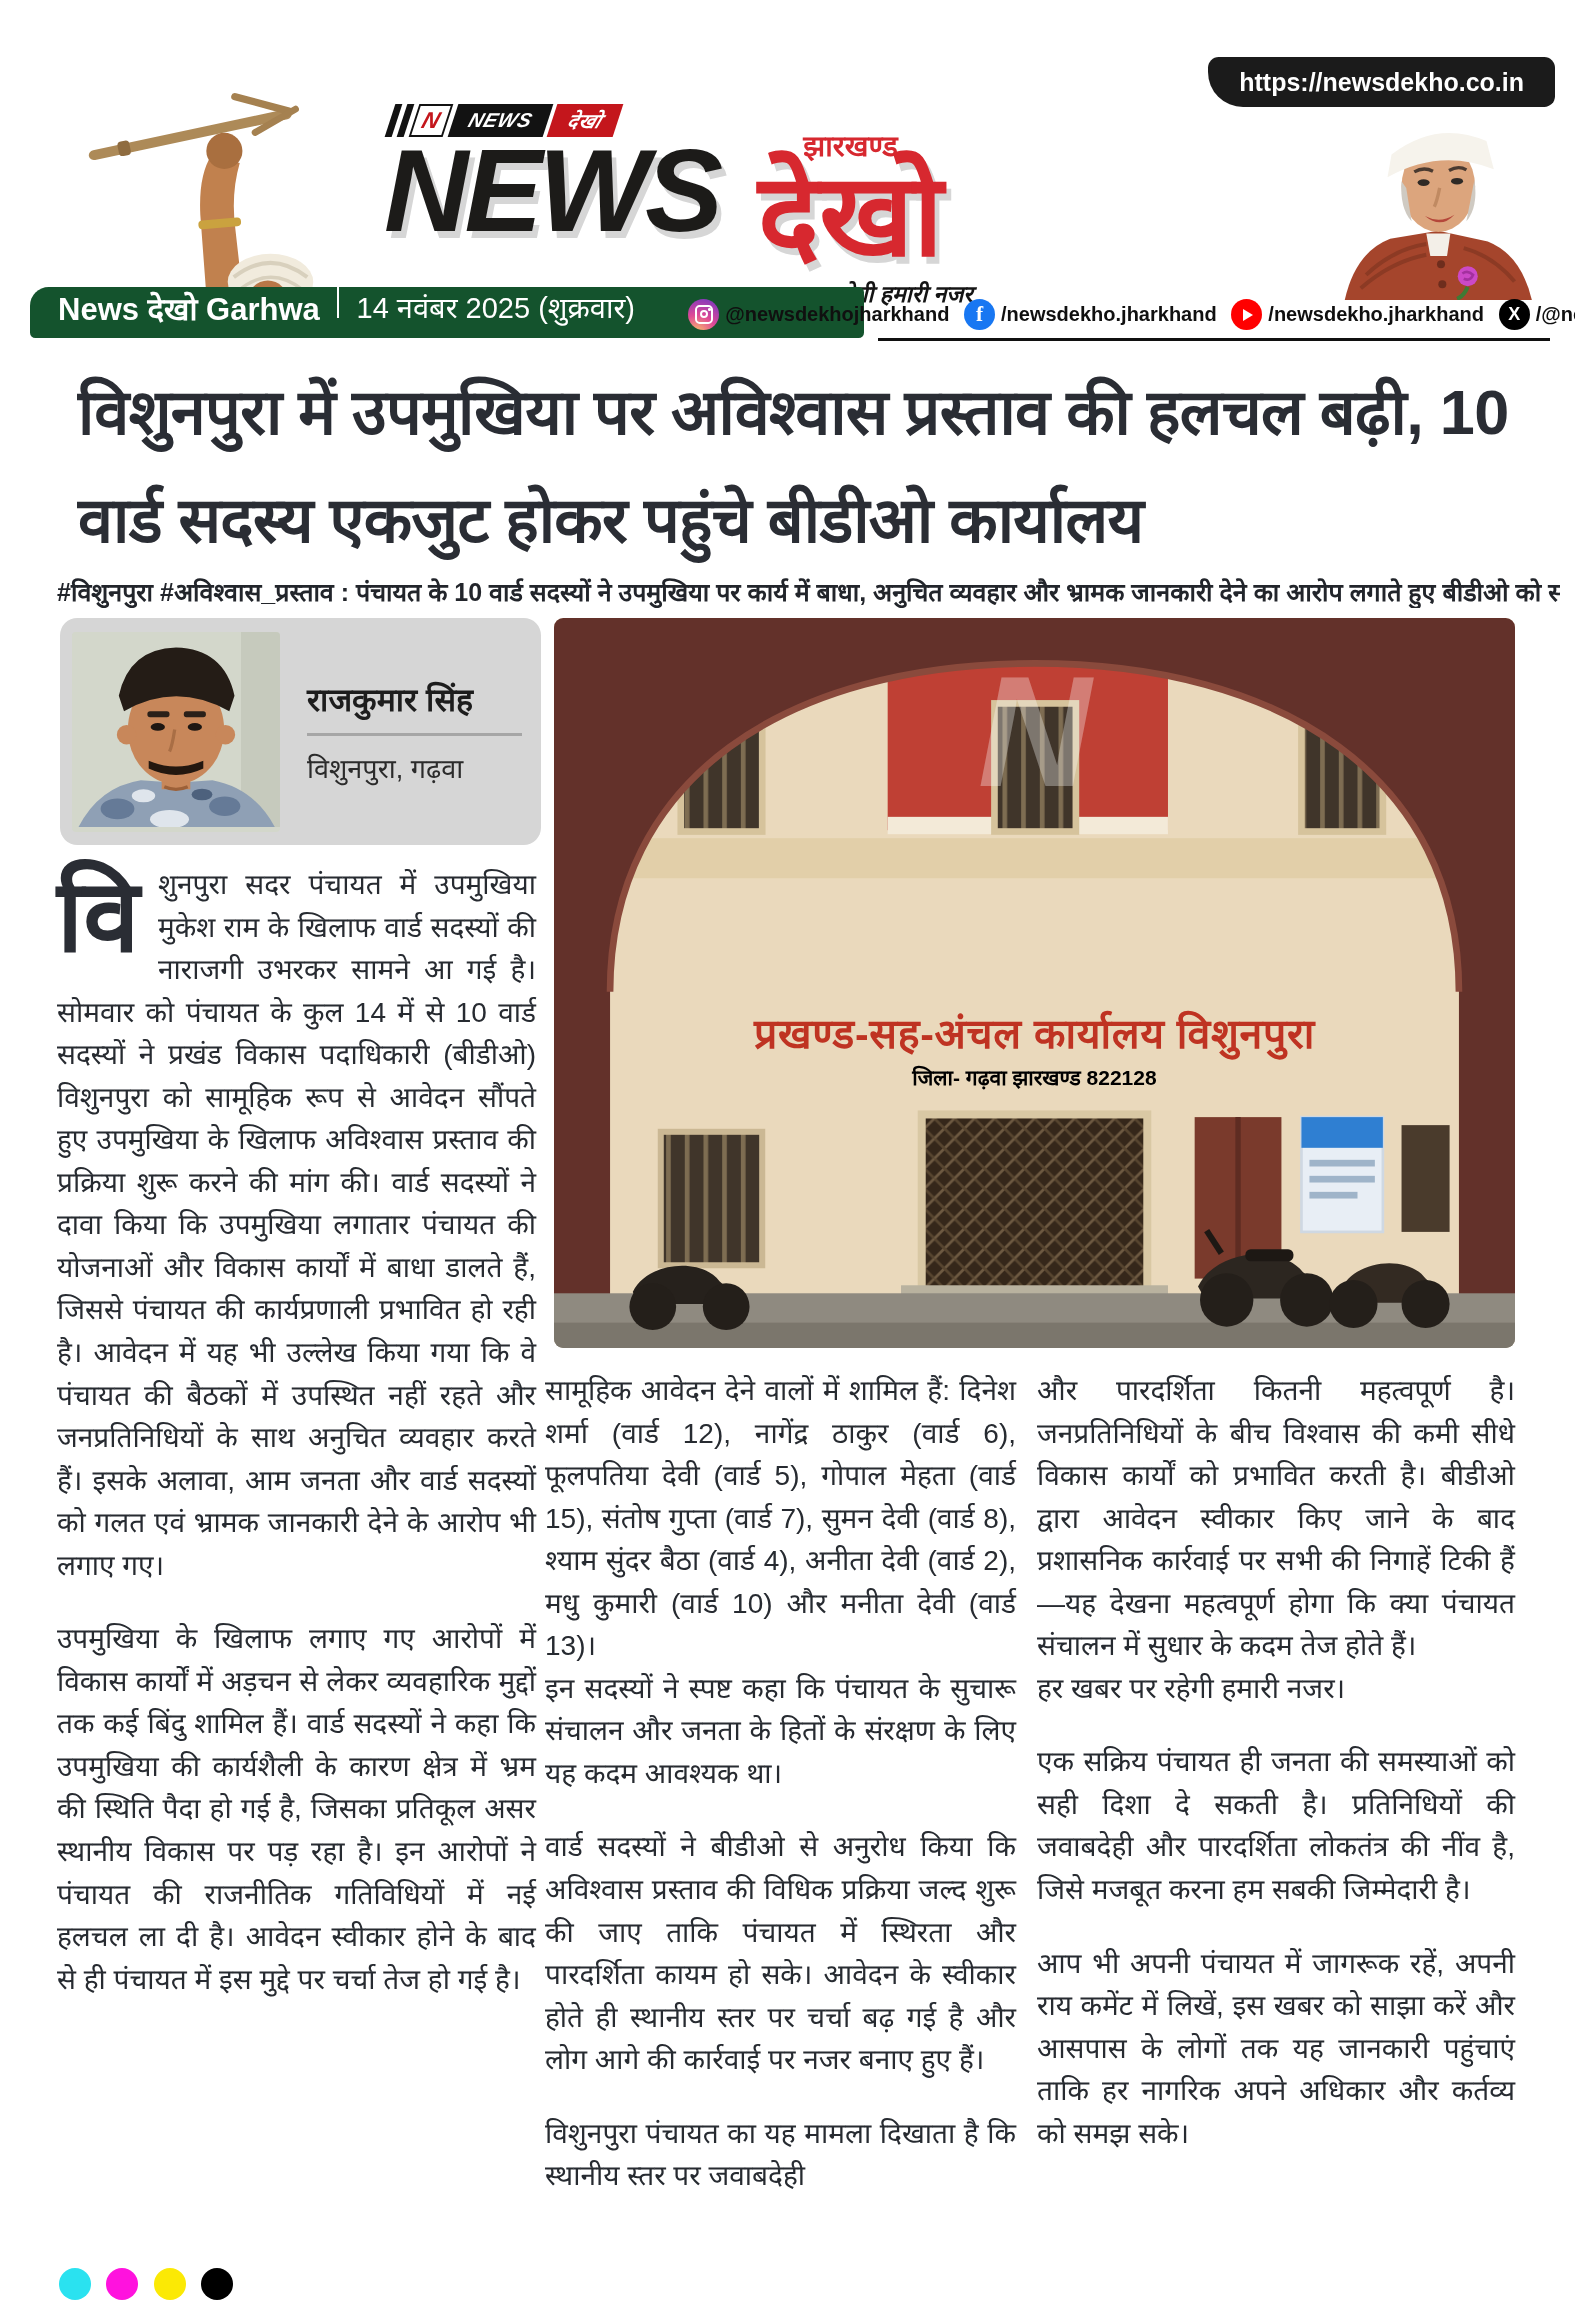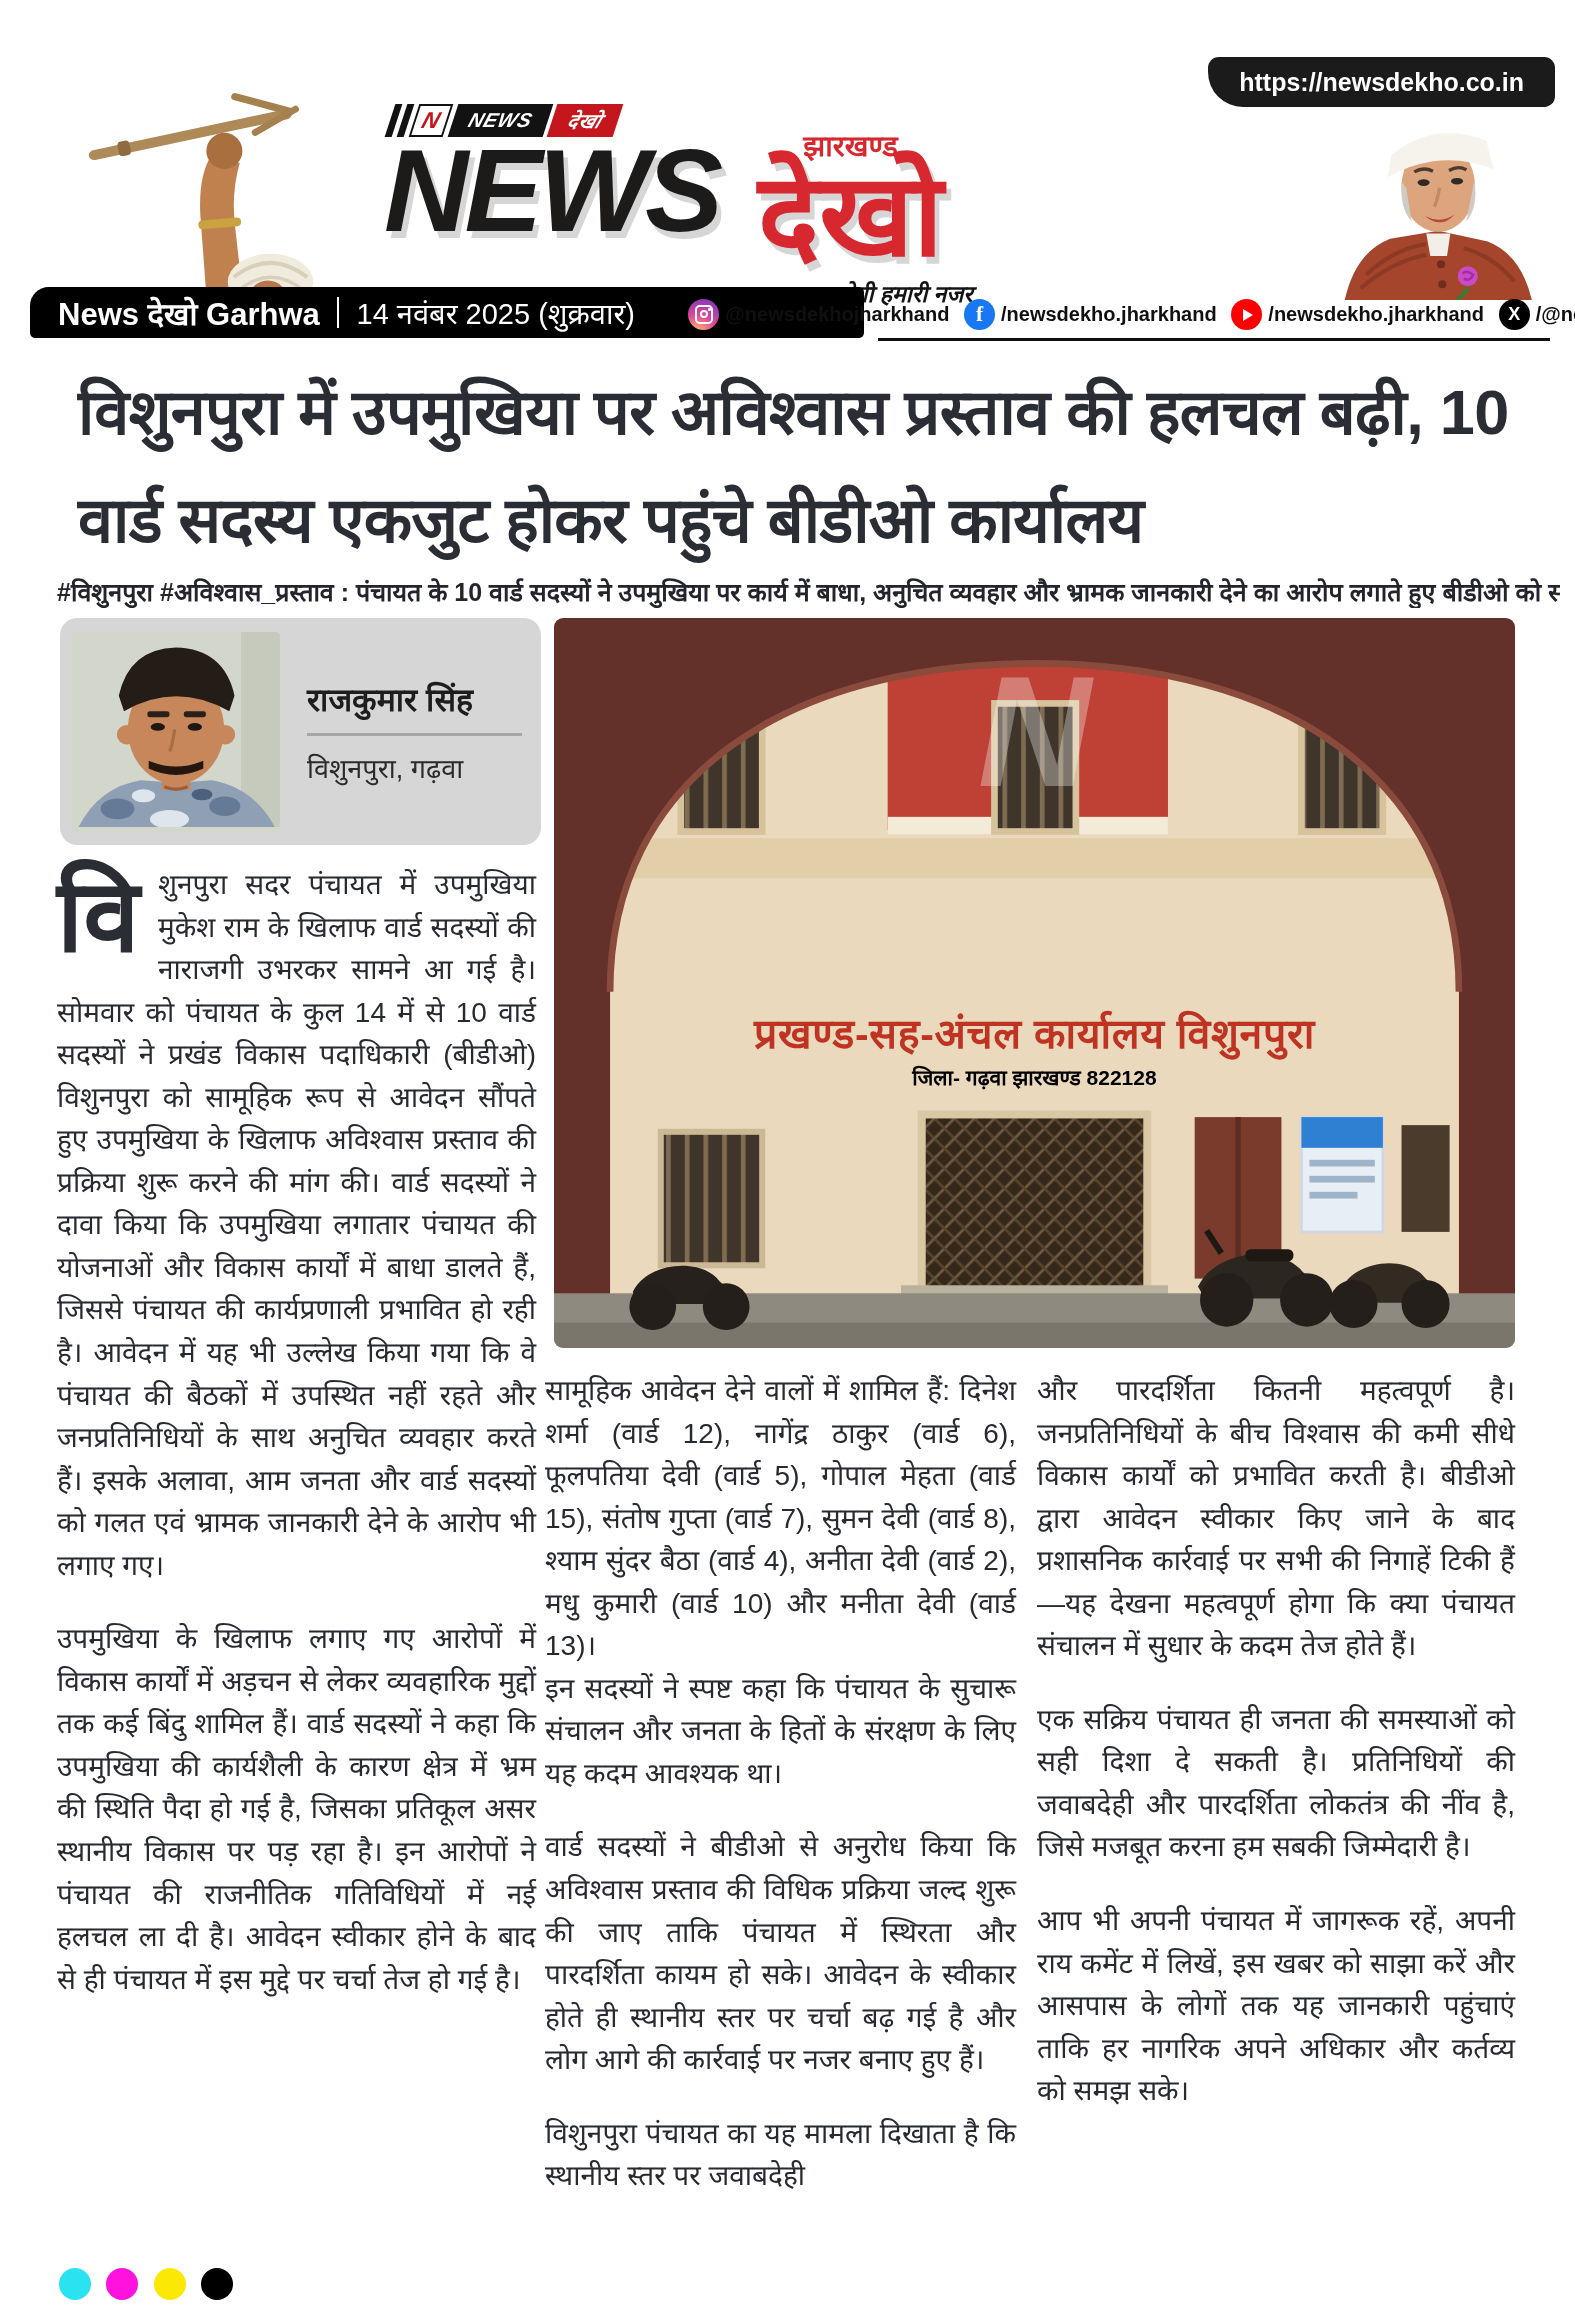--- a/index.html
+++ b/index.html
@@ -27,22 +27,22 @@
   .lg-state{font-size:29px;font-weight:800;color:#d7282f;line-height:1.0;}
   .lg-dekho{font-size:115px;font-weight:800;color:#d7282f;line-height:0.95;
             text-shadow:4.7px 7.3px 0 #d6d6d6;}
   .lg-tag{font-size:23px;font-weight:800;font-style:italic;color:#141414;
           margin-top:6.7px;white-space:nowrap;}
 
   .urlpill{right:20px;top:57px;background:#1b1b1b;color:#ffffff;font-weight:700;
            font-size:25px;padding:10.7px 31px;border-radius:10.7px 10.7px 10.7px 35px;}
   .nehru{right:25px;top:101px;width:224px;height:199px;}
 
-  .topbar{left:30px;top:287px;width:834px;height:51px;background:#000000;
-          border-radius:18.7px 5.3px 5.3px 5.3px;display:flex;align-items:center;
+  .topbar{left:30px;top:287px;width:834px;height:51px;background:#14532d;
+          border-radius:18.7px 5.3px 5.3px 5.3px;display:flex;align-items:flex-start;
           padding:0 28px;box-sizing:border-box;color:#ffffff;gap:17.4px;}
   .tb-brand{font-size:31px;font-weight:800;white-space:nowrap;}
   .tb-sep{width:2px;height:31px;background:#ffffff;}
   .tb-date{font-size:29px;font-weight:500;white-space:nowrap;}
 
   .social{left:878px;top:291px;right:25px;height:47px;display:flex;align-items:center;
           justify-content:center;gap:14.7px;border-bottom:3.3px solid #101010;}
   .sitem{display:flex;align-items:center;gap:6px;}
   .stext{font-size:20px;font-weight:800;color:#101010;white-space:nowrap;}
   .sicon{width:31px;height:31px;border-radius:50%;display:flex;align-items:center;
@@ -308,20 +308,21 @@
 
   <div class="abs col col2">
     <p class="bp">सामूहिक आवेदन देने वालों में शामिल हैं: दिनेश शर्मा (वार्ड 12), नागेंद्र ठाकुर (वार्ड 6), फूलपतिया देवी (वार्ड 5), गोपाल मेहता (वार्ड 15), संतोष गुप्ता (वार्ड 7), सुमन देवी (वार्ड 8), श्याम सुंदर बैठा (वार्ड 4), अनीता देवी (वार्ड 2), मधु कुमारी (वार्ड 10) और मनीता देवी (वार्ड 13)।</p>
     <p class="bp">इन सदस्यों ने स्पष्ट कहा कि पंचायत के सुचारू संचालन और जनता के हितों के संरक्षण के लिए यह कदम आवश्यक था।</p>
     <p class="bp gap">वार्ड सदस्यों ने बीडीओ से अनुरोध किया कि अविश्वास प्रस्ताव की विधिक प्रक्रिया जल्द शुरू की जाए ताकि पंचायत में स्थिरता और पारदर्शिता कायम हो सके। आवेदन के स्वीकार होते ही स्थानीय स्तर पर चर्चा बढ़ गई है और लोग आगे की कार्रवाई पर नजर बनाए हुए हैं।</p>
     <p class="bp gap">विशुनपुरा पंचायत का यह मामला दिखाता है कि स्थानीय स्तर पर जवाबदेही</p>
   </div>
 
   <div class="abs col col3">
     <p class="bp">और पारदर्शिता कितनी महत्वपूर्ण है। जनप्रतिनिधियों के बीच विश्वास की कमी सीधे विकास कार्यों को प्रभावित करती है। बीडीओ द्वारा आवेदन स्वीकार किए जाने के बाद प्रशासनिक कार्रवाई पर सभी की निगाहें टिकी हैं—यह देखना महत्वपूर्ण होगा कि क्या पंचायत संचालन में सुधार के कदम तेज होते हैं।</p>
+    <p class="bp">हर खबर पर रहेगी हमारी नजर।</p>
     <p class="bp gap">एक सक्रिय पंचायत ही जनता की समस्याओं को सही दिशा दे सकती है। प्रतिनिधियों की जवाबदेही और पारदर्शिता लोकतंत्र की नींव है, जिसे मजबूत करना हम सबकी जिम्मेदारी है।</p>
     <p class="bp gap">आप भी अपनी पंचायत में जागरूक रहें, अपनी राय कमेंट में लिखें, इस खबर को साझा करें और आसपास के लोगों तक यह जानकारी पहुंचाएं ताकि हर नागरिक अपने अधिकार और कर्तव्य को समझ सके।</p>
   </div>
 
   <div class="abs marks">
     <span class="dot c"></span>
     <span class="dot m"></span>
     <span class="dot y"></span>
     <span class="dot k"></span>
   </div>

